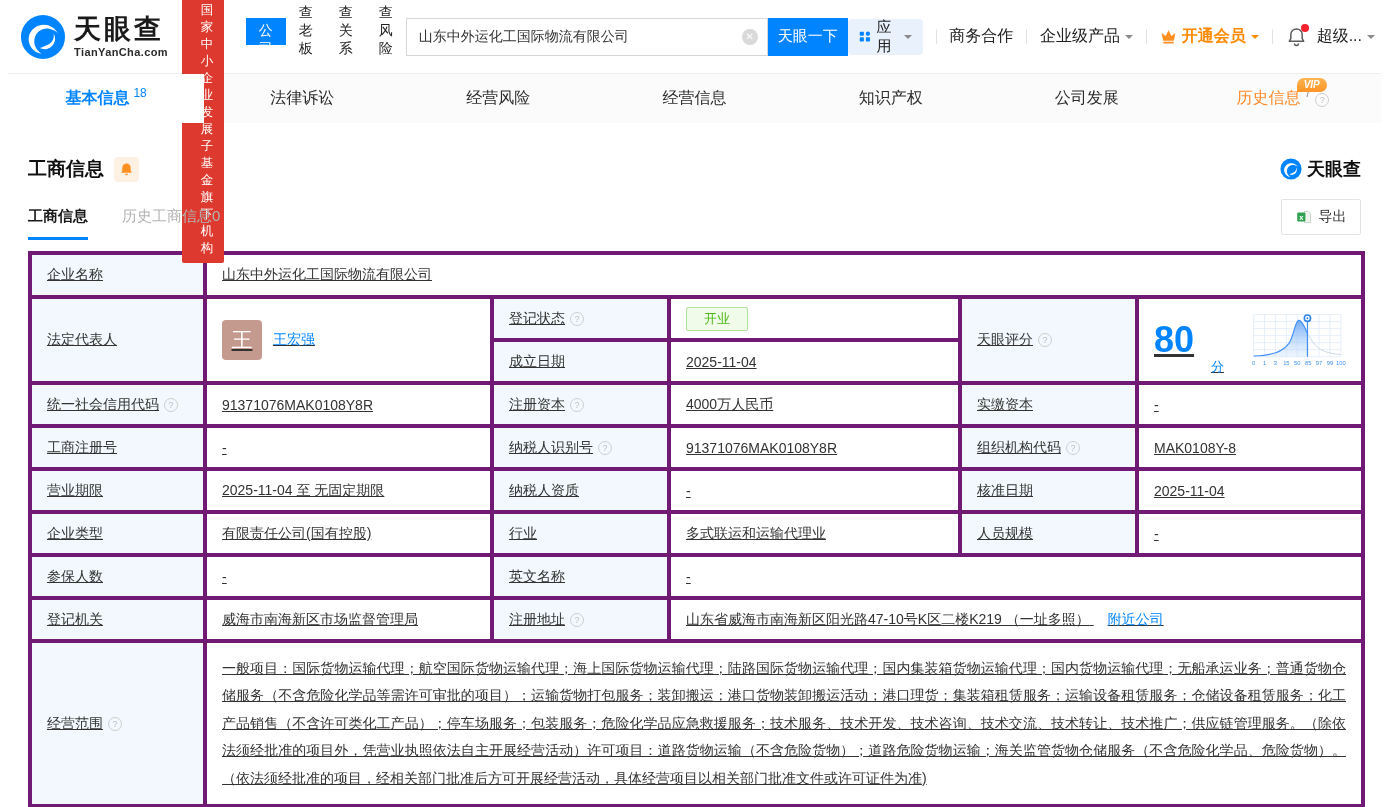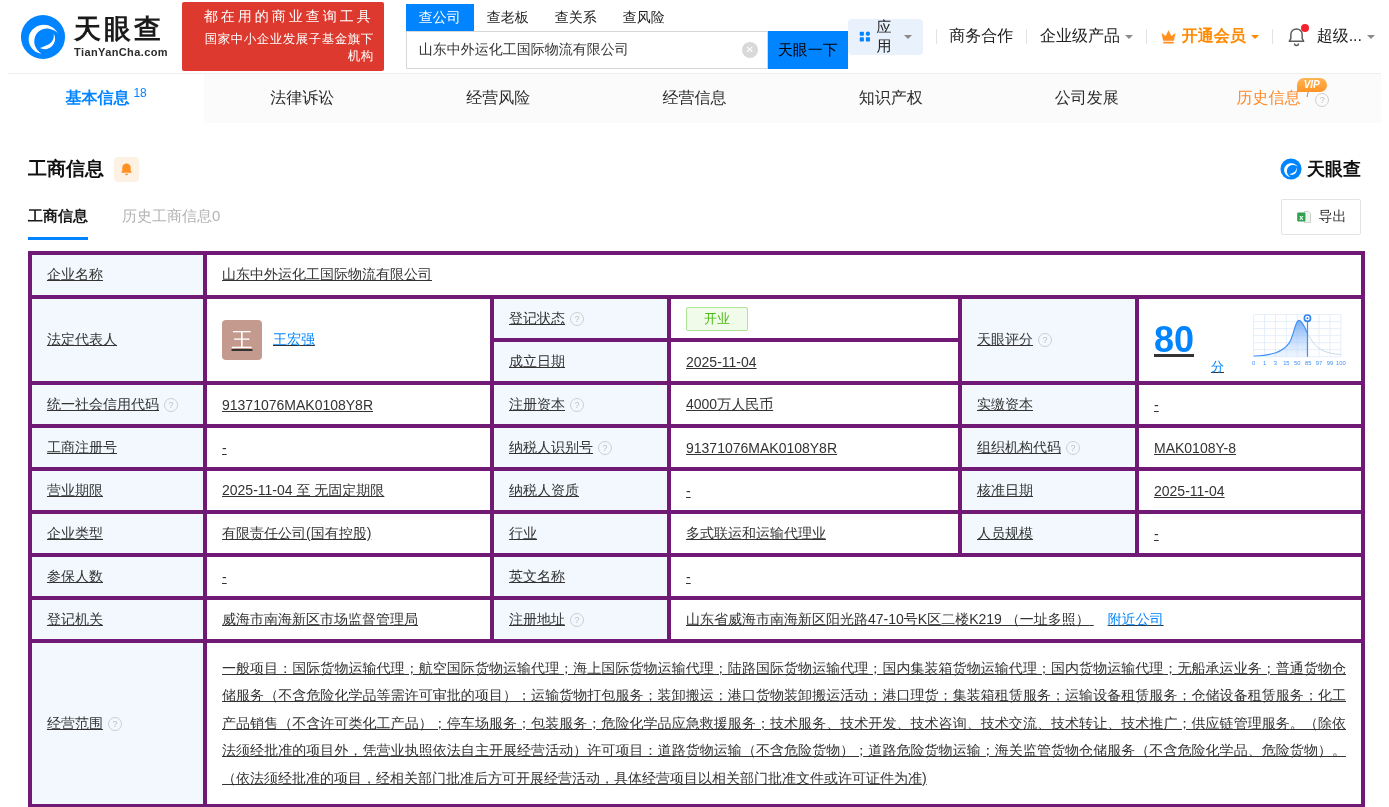--- a/index.html
+++ b/index.html
@@ -14,33 +14,33 @@
   .header { height:73px; display:flex; align-items:center; padding:0 14px 0 20px; }
   .logo { display:flex; align-items:center; gap:8px; cursor:pointer; }
   .logo-swirl { width:46px; height:46px; flex:0 0 auto; }
   .logo-texts { display:flex; flex-direction:column; line-height:1; }
   .logo-cn { font-size:27px; font-weight:bold; color:#1a1a1a; letter-spacing:3px; }
   .logo-en { font-size:11px; font-weight:bold; color:#2b2b2b; margin-top:4px; letter-spacing:.4px; }
   .banner { margin-left:14px; background:#dd392e; color:#fff; border-radius:2px;
             padding:6px 10px; text-align:right; }
   .banner-l1 { font-size:14px; letter-spacing:3px; }
   .banner-l2 { font-size:12.5px; margin-top:5px; letter-spacing:.5px; }
-  .search { margin-left:22px; display:flex; flex-direction:column; }
+  .search { margin-left:22px; display:flex; flex-direction:row; }
   .search-tabs { display:flex; height:27px; }
   .search-tab { padding:0 13px; display:flex; align-items:center; font-size:14px; color:#222; cursor:pointer; }
   .search-tab.active { background:#0084ff; color:#fff; }
   .search-row { display:flex; }
   .search-box { position:relative; width:362px; height:38px; border:1px solid #d7d7d7;
                 display:flex; align-items:center; background:#fff; }
   .search-input { border:none; outline:none; width:100%; height:100%; padding:0 32px 0 12px;
                   font-size:14px; color:#333; font-family:inherit; background:transparent; }
   .clear-icon { position:absolute; right:9px; width:16px; height:16px; border-radius:50%;
                 background:#d9d9d9; color:#fff; font-size:10px; line-height:16px;
                 text-align:center; cursor:pointer; }
-  .search-btn { width:80px; height:38px; background:#0084ff; color:#000000; border:none;
+  .search-btn { width:80px; height:38px; background:#0084ff; color:#ffffff; border:none;
                 font-size:15px; cursor:pointer; font-family:inherit; }
   .topnav { margin-left:auto; display:flex; align-items:center; }
   .apps-chip { background:#e9f1fc; border-radius:4px; height:36px; padding:0 11px;
                display:flex; align-items:center; gap:6px; font-size:15px; color:#222; cursor:pointer;justify-content:space-between; }
   .navsep { width:1px; height:15px; background:#e3e3e3; margin:0 13px; }
   .nav-item { display:flex; align-items:center; gap:5px; font-size:16px; color:#222; cursor:pointer; white-space:nowrap; }
   .nav-item.vip { color:#ff8a00; font-weight:bold; }
   .caret { width:0; height:0; border:4.5px solid transparent; border-top-color:#8a8a8a; margin-top:5px; }
   .caret.orange { border-top-color:#ff8a00; }
   .bell-wrap { position:relative; display:flex; cursor:pointer; margin-right:6px; }

